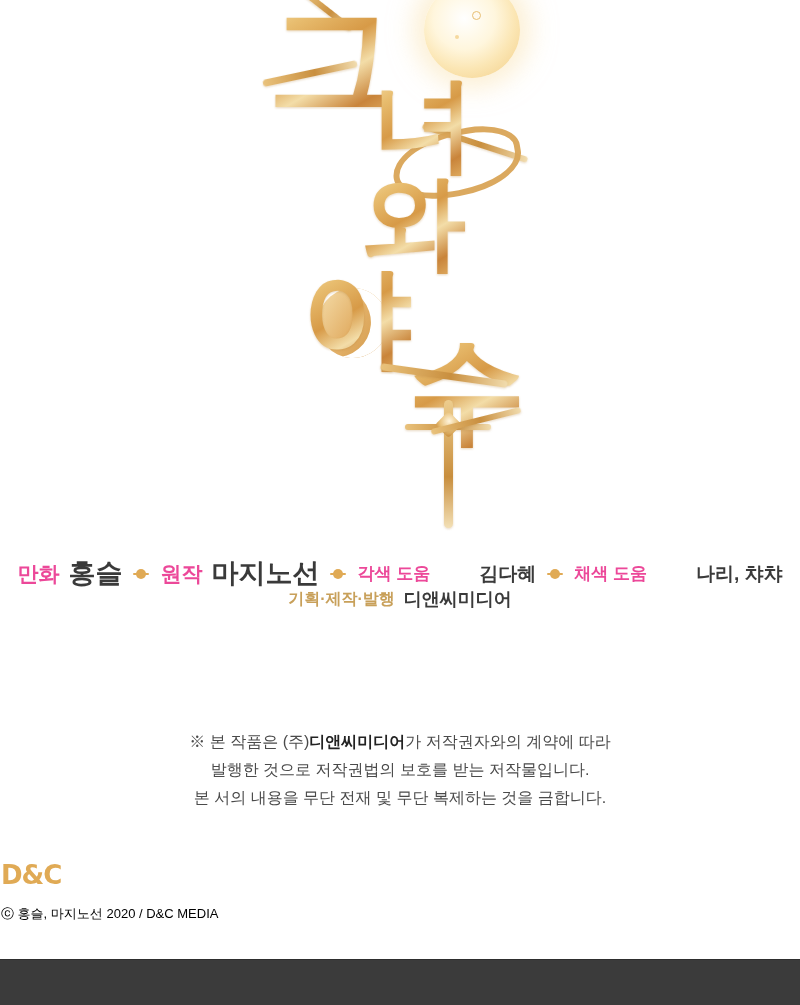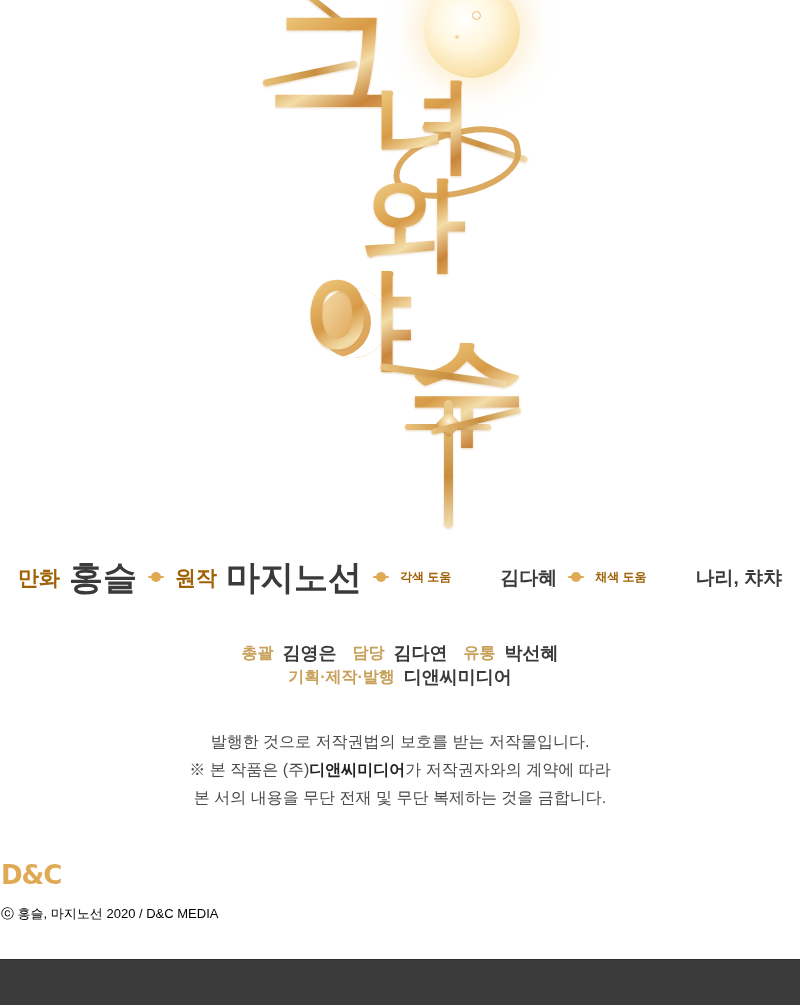--- a/index.html
+++ b/index.html
@@ -145,30 +145,30 @@
   }
 
   .credit-line-1 {
     font-size: 0;
     line-height: 1;
     white-space: nowrap;
   }
   .credit-line-1 > * { vertical-align: middle; }
 
   .role {
-    color: #a16207;
+    color: #ec4899;
     font-weight: 700;
   }
   .name {
     color: #3a3a3a;
     font-weight: 700;
   }
   .r-lg { font-size: 21px; }
-  .n-lg { font-size: 34px; margin-top: 12px; }
-  .r-sm { font-size: 12px; margin-top: 32px; }
+  .n-lg { font-size: 27px; margin-top: 12px; }
+  .r-sm { font-size: 17px; margin-top: 32px; }
   .n-sm { font-size: 19px; margin-left: 40px; }
 
   .sep {
     display: inline-block;
     width: 16px;
     height: 16px;
     margin: 0 11px;
     position: relative;
   }
   .sep::before {
@@ -310,46 +310,33 @@
       <span class="sep"></span>
       <span class="role r-sm">각색 도움</span>
       <span class="spacer-8"></span>
       <span class="name n-sm">김다혜</span>
       <span class="sep"></span>
       <span class="role r-sm">채색 도움</span>
       <span class="spacer-8"></span>
       <span class="name n-sm">나리, 챠챠</span>
     </div>
 
-    <div class="credit-line-2">
-      <span class="r-md">총괄</span>
-      <span class="spacer-8"></span>
-      <span class="n-md">김영은</span>
-      <span class="spacer-14"></span>
-      <span class="r-md">담당</span>
-      <span class="spacer-8"></span>
-      <span class="n-md">김다연</span>
-      <span class="spacer-14"></span>
-      <span class="r-md">유통</span>
-      <span class="spacer-8"></span>
-      <span class="n-md">박선혜</span>
-    </div>
 
     <div class="credit-line-3">
       <span class="r-md">기획·제작·발행</span>
       <span class="spacer-8"></span>
       <span class="n-md">디앤씨미디어</span>
     </div>
   </div>
 
   <div class="notice">
-    <div>발행한 것으로 저작권법의 보호를 받는 저작물입니다.</div>
     <div>
       <span>※ 본 작품은 (주)</span><b>디앤씨미디어</b><span>가 저작권자와의 계약에 따라</span>
     </div>
+    <div>발행한 것으로 저작권법의 보호를 받는 저작물입니다.</div>
     <div>본 서의 내용을 무단 전재 및 무단 복제하는 것을 금합니다.</div>
   </div>
 
   <div class="footer">
     <div class="logo-dc">D&amp;C</div>
     <div class="copyright">ⓒ 홍슬, 마지노선 2020 / D&amp;C MEDIA</div>
   </div>
 
   <div class="bottom-bar"></div>
 </div>

